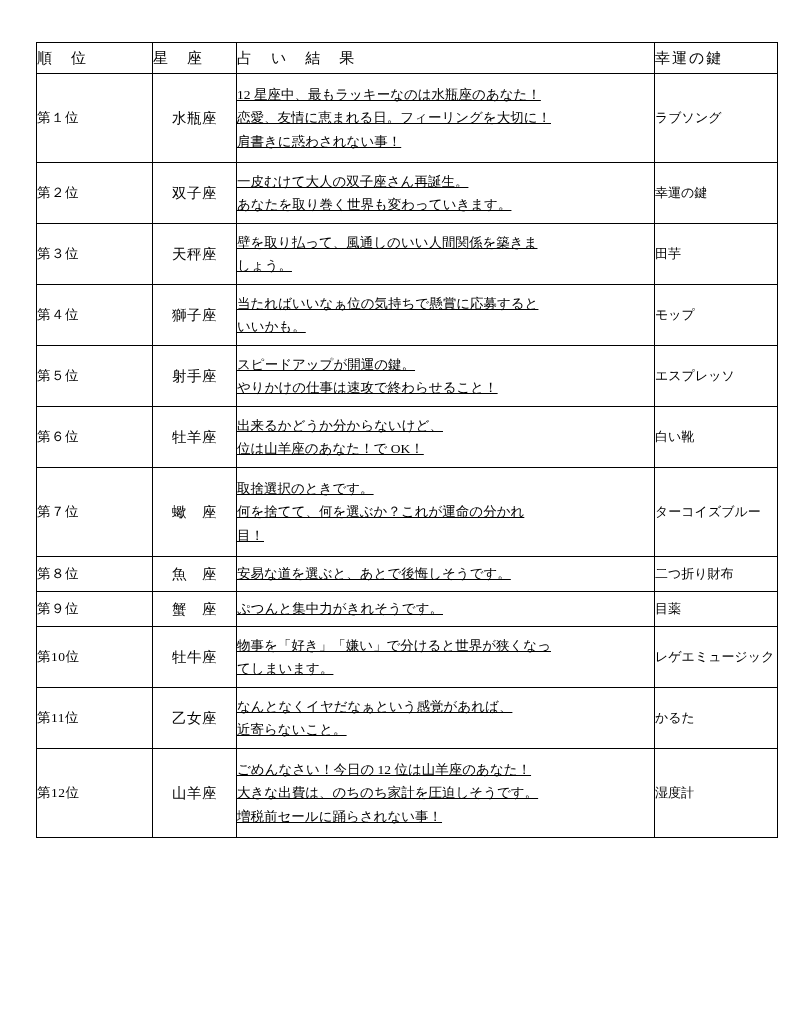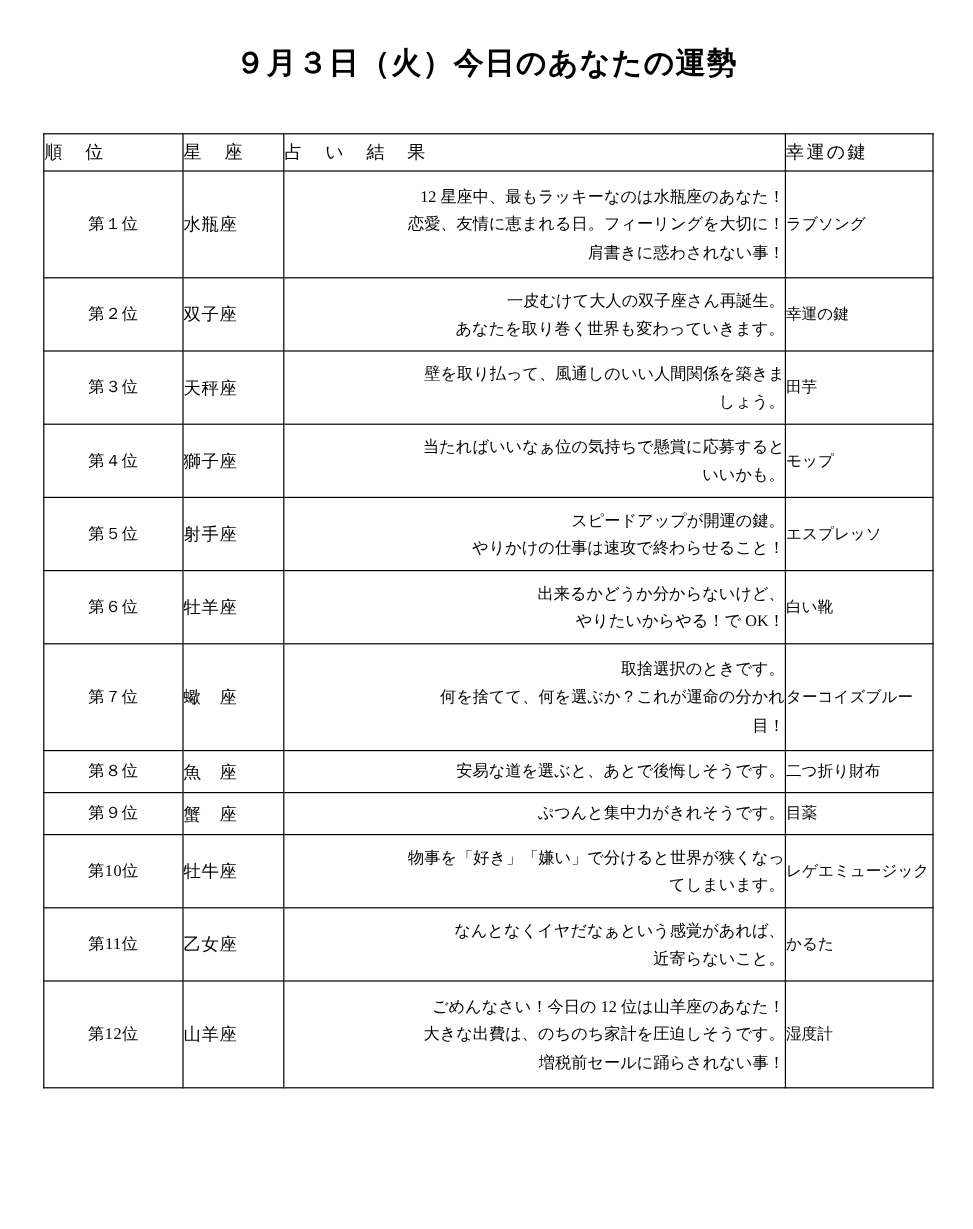--- a/index.html
+++ b/index.html
@@ -53,34 +53,36 @@
   col.c-key { width: 123px; }
 
   th.hdr {
     font-weight: normal;
     text-align: left;
     height: 30px;
     font-size: 15px;
     letter-spacing: 2px;
   }
   td.rank {
-    text-align: center;
+    text-align: left;
     font-size: 13.5px;
     letter-spacing: 0.5px;
   }
   td.sign {
+    text-align: center;
     font-size: 14.5px;
     letter-spacing: 0.5px;
     margin-left: 16px;
   }
   td.result {
-    text-align: right;
+    text-align: left;
     padding: 4px 6px 4px 8px;
     line-height: 1.72;
     font-size: 13.5px;
+    text-decoration: underline;
   }
   td.key {
     text-align: left;
     padding: 4px 4px 4px 7px;
     line-height: 1.72;
     font-size: 13px;
     vertical-align: top;
   }
   td.result div, td.key div {
     white-space: nowrap;
@@ -89,21 +91,20 @@
 
   .r-lines-1 { height: 34px; }
   .r-lines-2 { height: 60px; }
   .r-lines-3 { height: 88px; }
 </style>
 </head>
 <body>
 
 <div class="page">
 
-  <h1 class="doc-title">９月３日（火）今日のあなたの運勢</h1>
 
   <div class="table-wrap">
     <table class="fortune">
       <colgroup>
         <col class="c-rank">
         <col class="c-sign">
         <col class="c-result">
         <col class="c-key">
       </colgroup>
       <thead>
@@ -169,21 +170,21 @@
             </td>
             <td class="key r-lines-2">
               <div>エスプレッソ</div>
             </td>
           </tr>
           <tr>
             <td class="rank r-lines-2">第６位</td>
             <td class="sign r-lines-2">牡羊座</td>
             <td class="result r-lines-2">
               <div>出来るかどうか分からないけど、</div>
-              <div>やりたいからやる！で OK！</div>
+              <div>位は山羊座のあなた！で OK！</div>
             </td>
             <td class="key r-lines-2">
               <div>白い靴</div>
             </td>
           </tr>
           <tr>
             <td class="rank r-lines-3">第７位</td>
             <td class="sign r-lines-3">蠍　座</td>
             <td class="result r-lines-3">
               <div>取捨選択のときです。</div>

